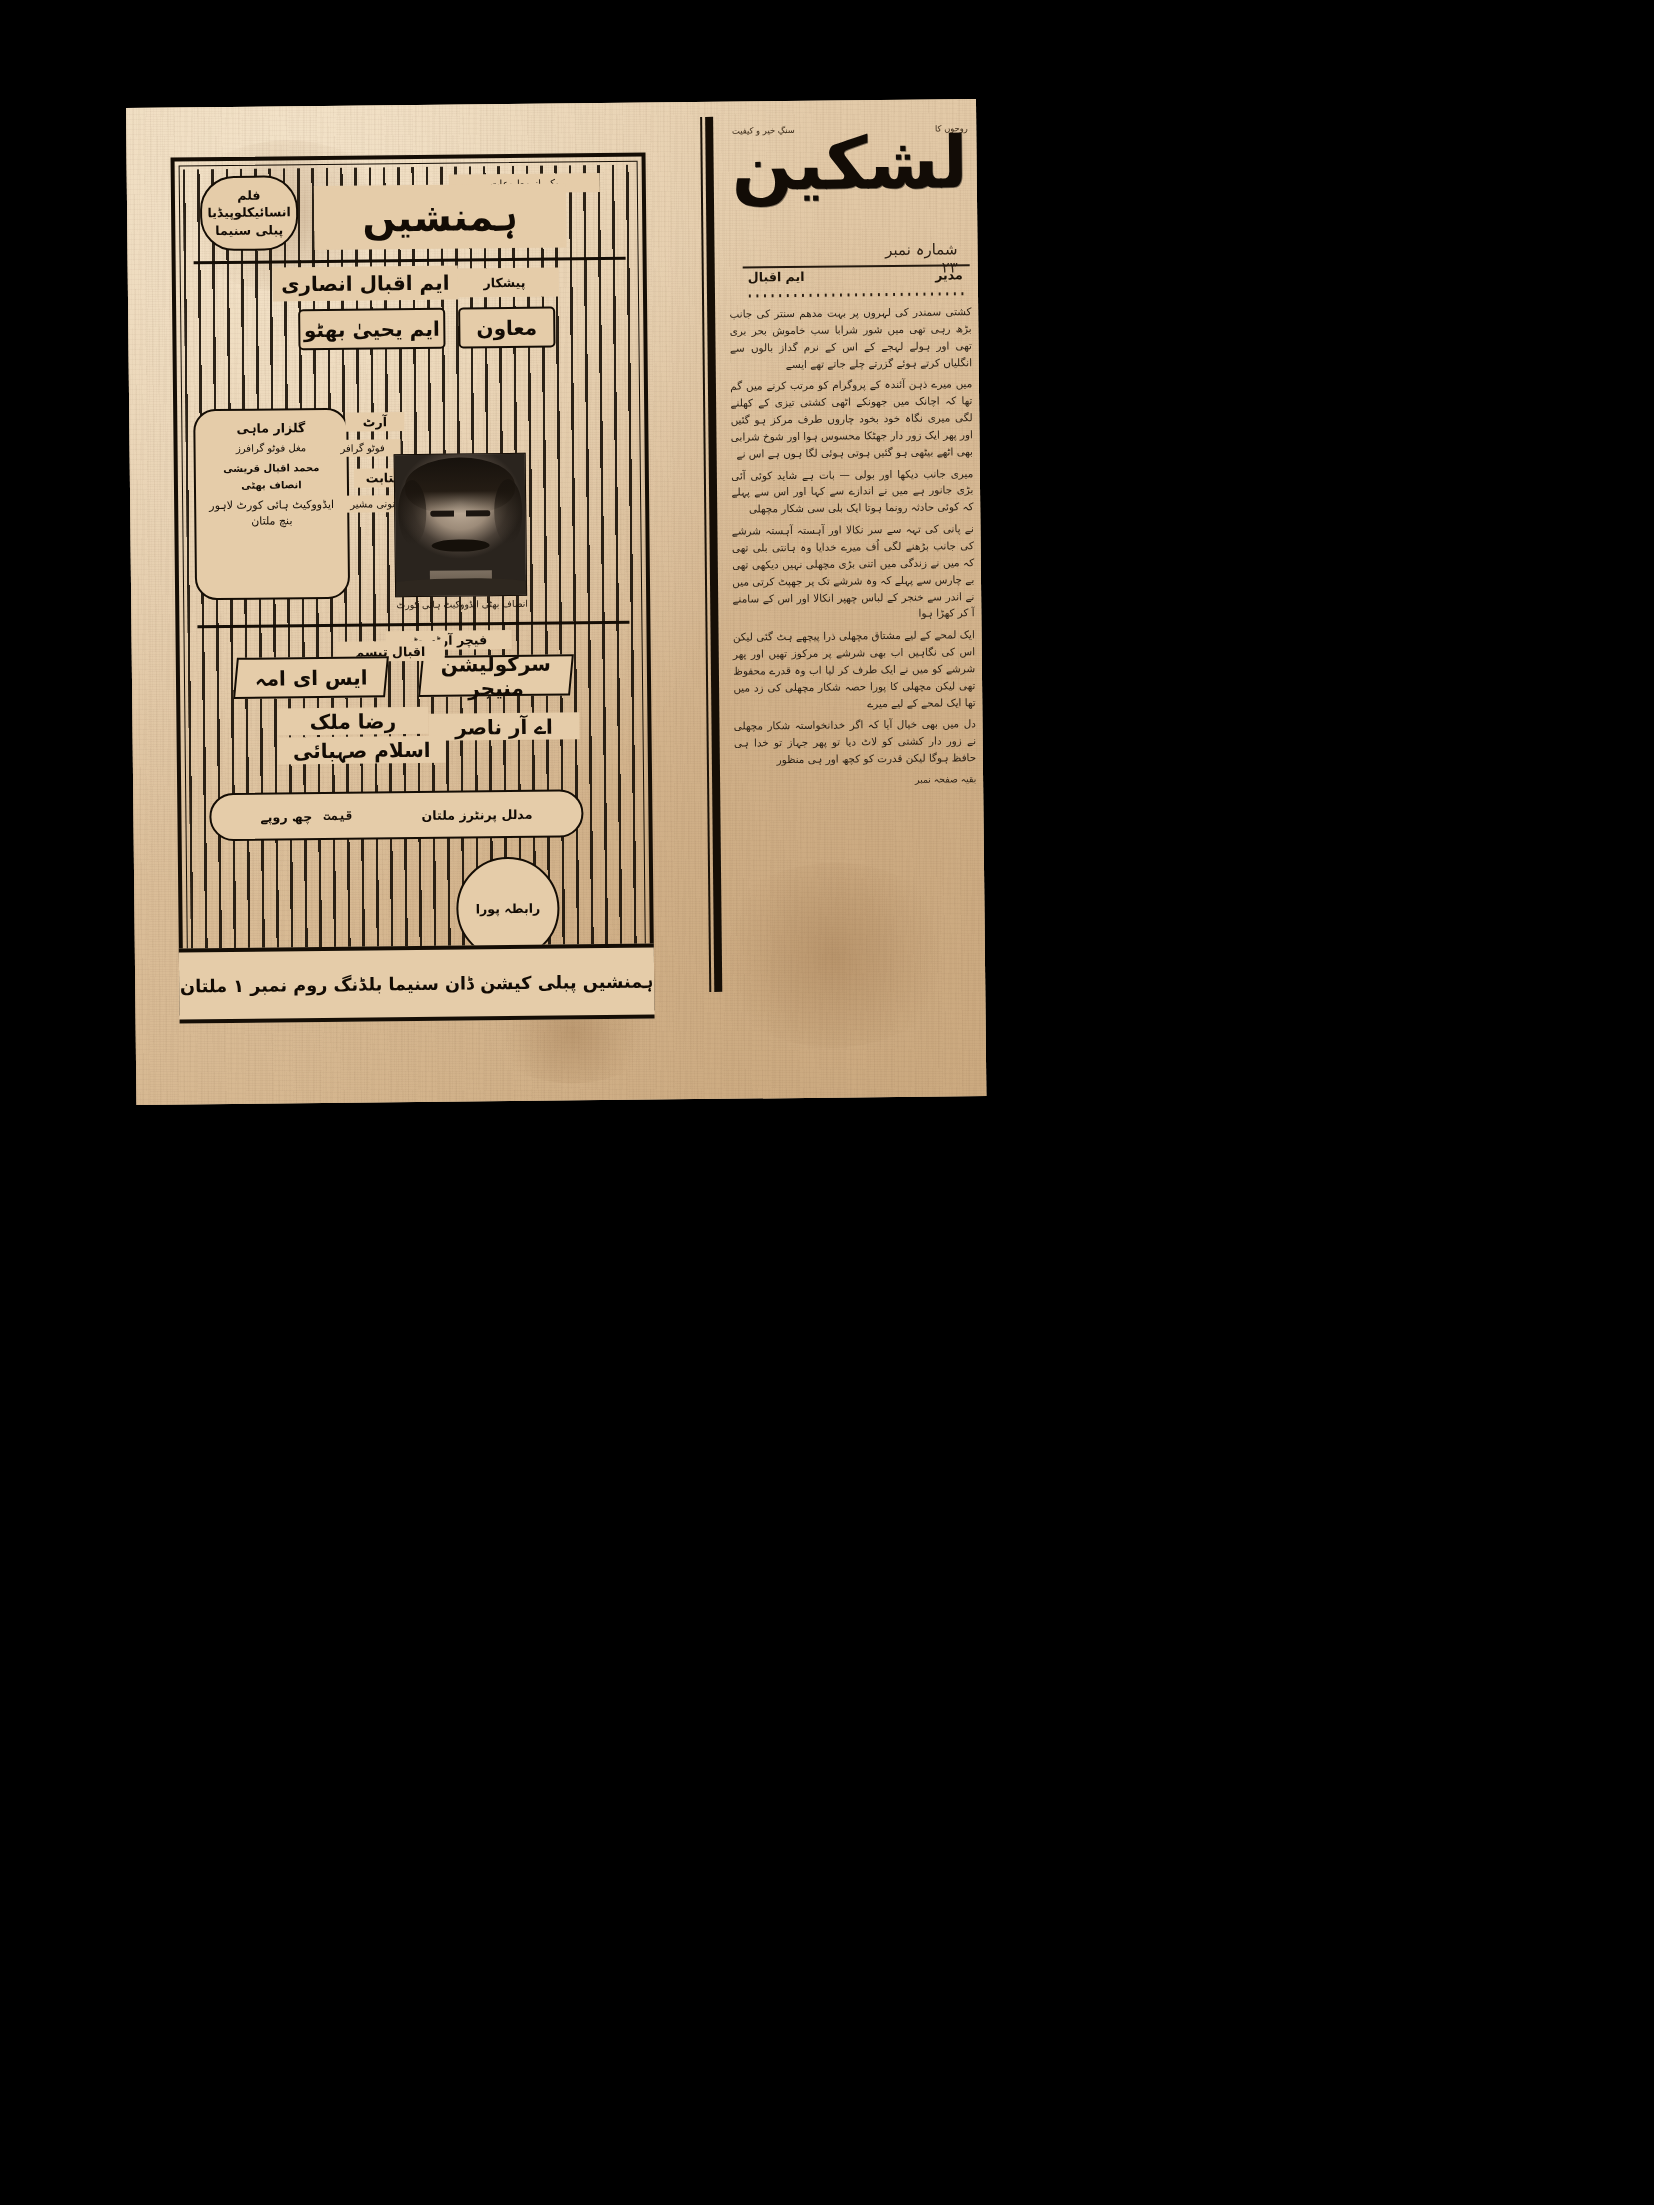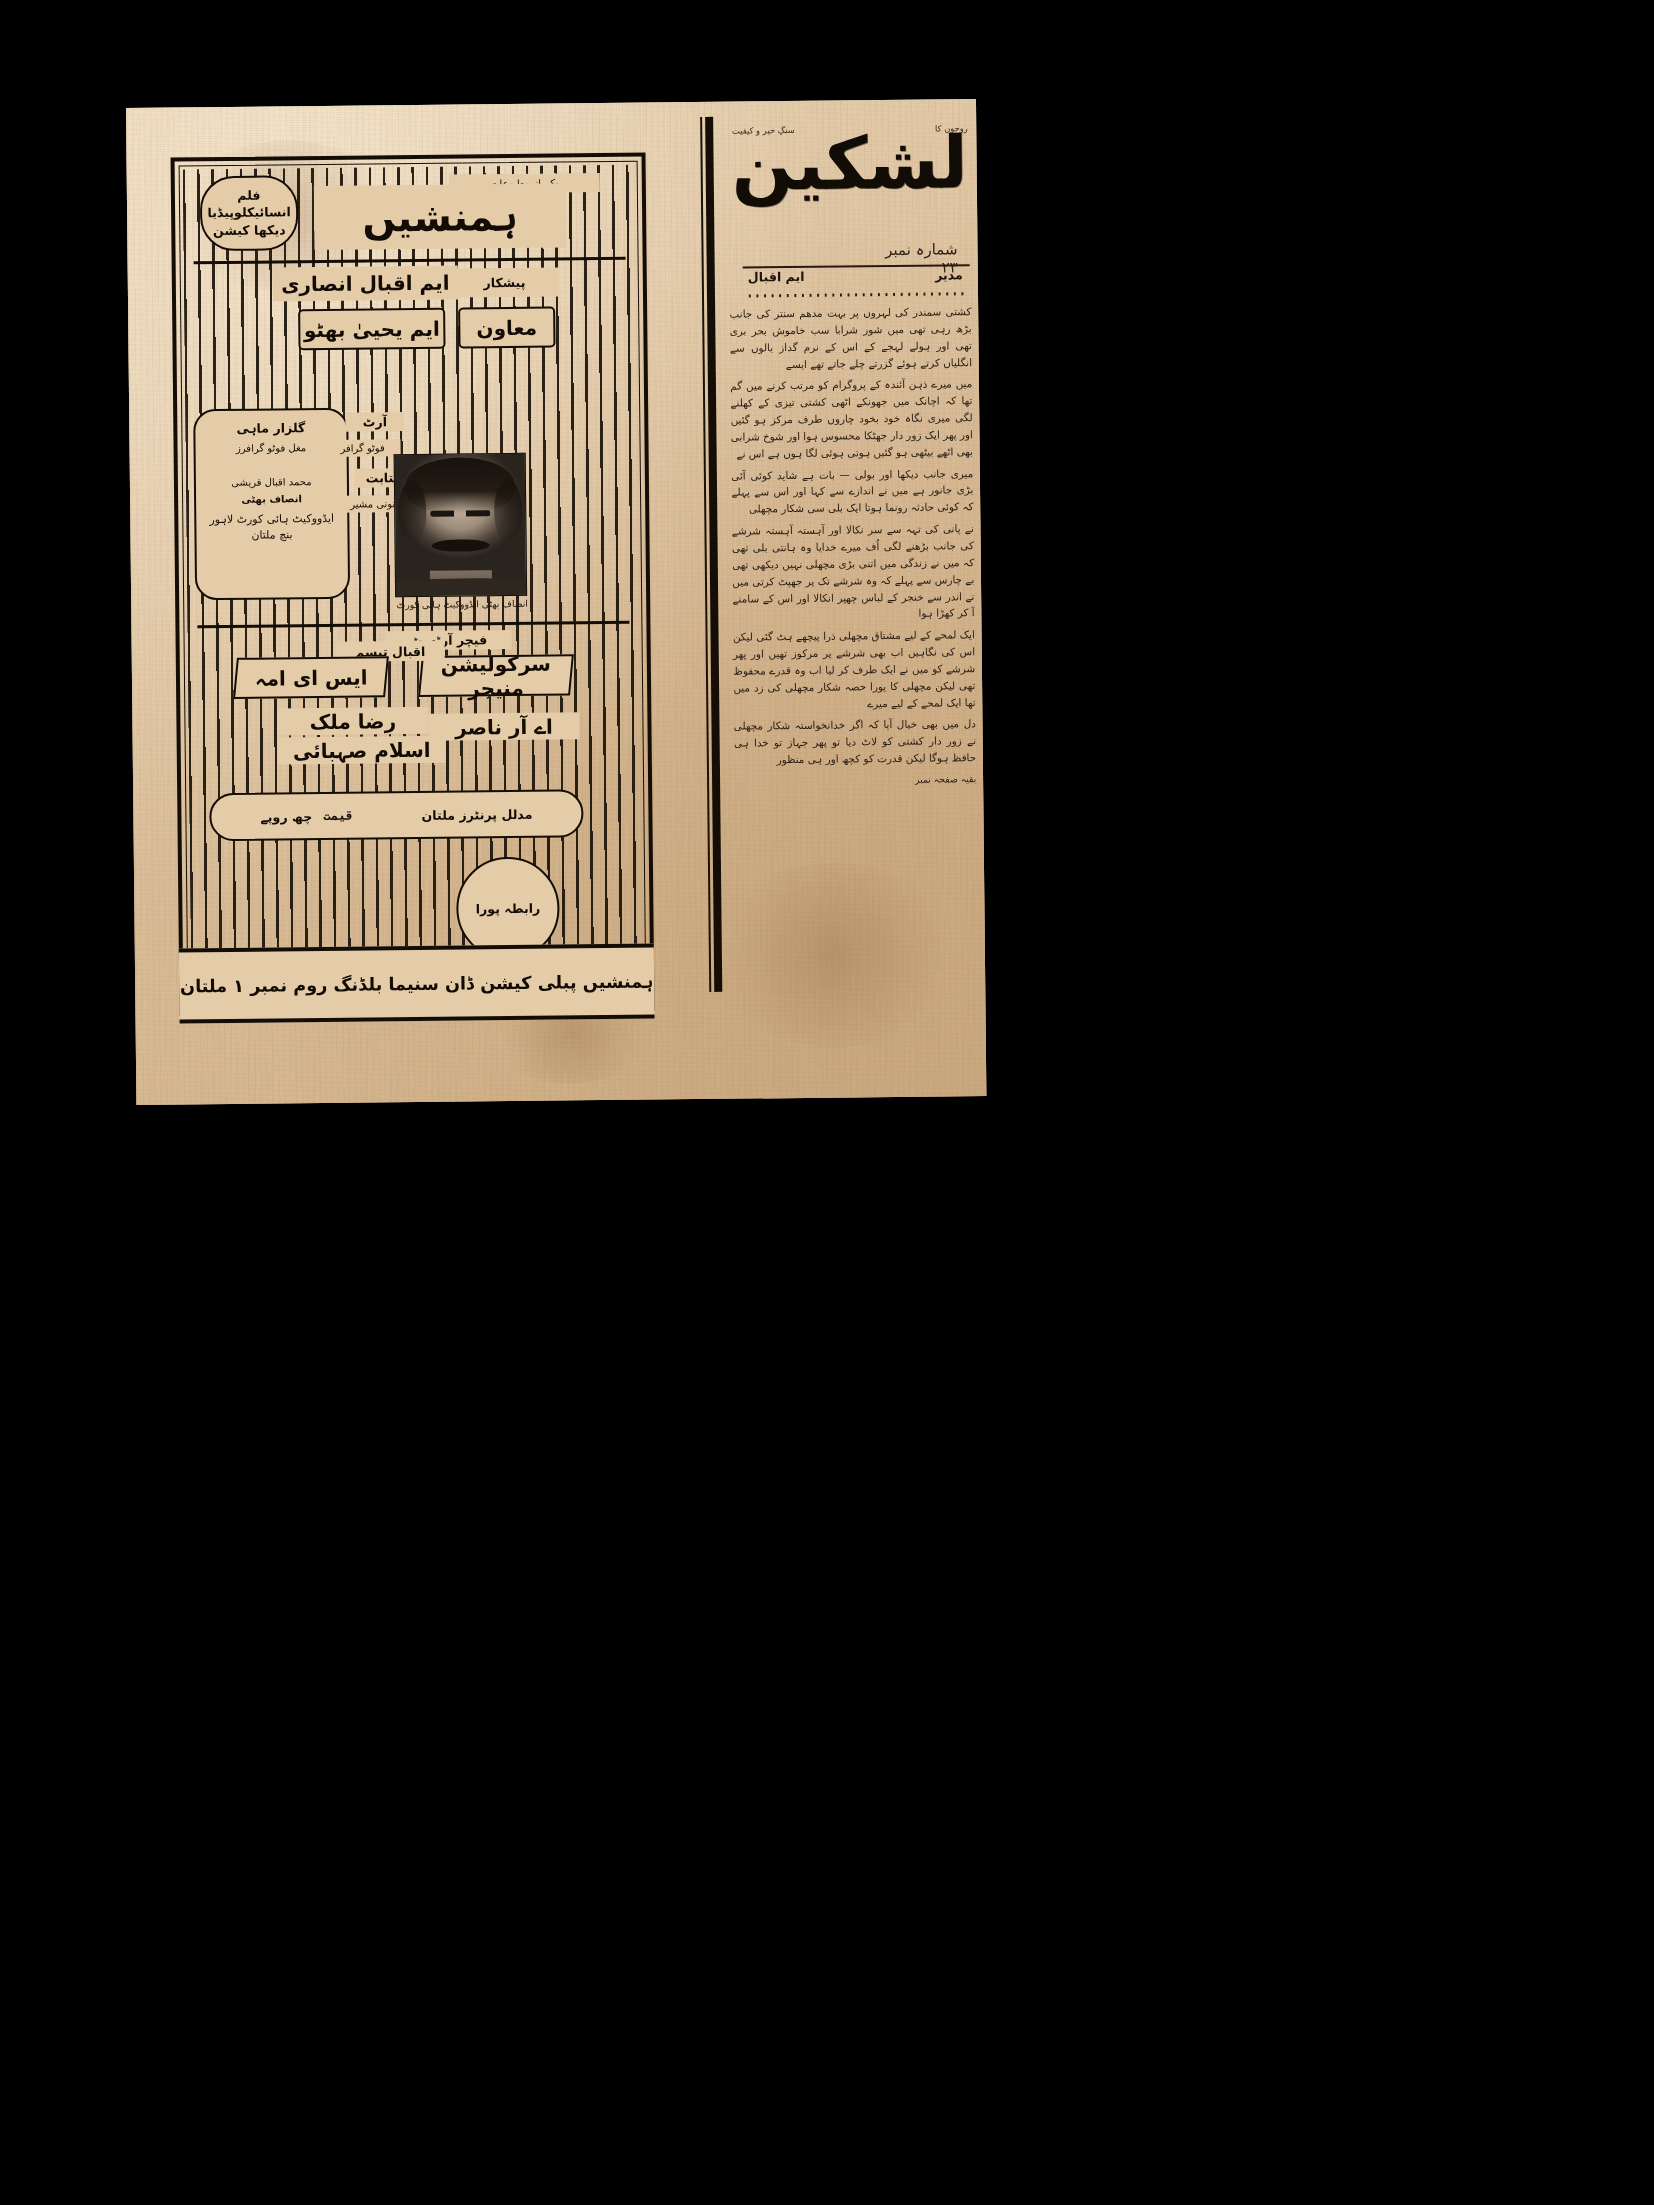--- a/index.html
+++ b/index.html
@@ -232,21 +232,21 @@
   <div class="vrule"></div>
   <div class="vrule2"></div>
 
   <div class="leftwrap">
     <div class="hatch"></div>
     <div class="frame-outer"></div>
     <div class="frame-inner"></div>
 
     <div class="pill" style="left:29px;top:18.5px;width:94px;height:71px;flex-direction:column;line-height:1.4;">
       <span class="t-sm">فلم انسائیکلوپیڈیا</span>
-      <span class="t-sm">دیکھا کیشن</span>
+      <span class="t-sm">پبلی سنیما</span>
     </div>
 
     <div class="plain t-xs" style="left:278px;top:20px;width:151px;height:18.5px;">یکے از مطبوعات</div>
 
     <div class="plain t-big" style="left:143px;top:30px;width:252px;height:64px;">ہمنشیں</div>
 
     <div style="position:absolute;left:22px;top:104px;width:432px;height:3.4px;background:#140d05;"></div>
 
     <div class="plain t-sm" style="left:278px;top:114px;width:109px;height:29px;">پیشکار</div>
     <div class="plain t-med" style="left:101px;top:111px;width:185px;height:34px;">ایم اقبال انصاری</div>
@@ -254,21 +254,21 @@
     <div class="rect" style="left:126px;top:153px;width:143px;height:37px;border-radius:5px;">
       <span class="t-med">ایم یحییٰ بھٹو</span>
     </div>
     <div class="rect" style="left:286px;top:153px;width:93px;height:37px;border-radius:5px;">
       <span class="t-med">معاون</span>
     </div>
 
     <div class="pill" style="left:20px;top:252px;width:151px;height:177px;border-radius:22px;flex-direction:column;justify-content:flex-start;padding-top:10px;">
       <span class="t-sm">گلزار ماہی</span>
       <span class="t-xs" style="margin-top:6.7px;">مغل فوٹو گرافرز</span>
-      <span class="t-xs" style="margin-top:23px;">محمد اقبال قریشی</span>
+      <span class="t-xs" style="margin-top:9px;font-weight:bold;">محمد اقبال قریشی</span>
       <span class="t-xs" style="margin-top:6.7px;font-weight:bold;">انصاف بھٹی</span>
       <span class="t-xxs" style="margin-top:6.7px;width:126px;">ایڈووکیٹ ہائی کورٹ لاہور بنچ ملتان</span>
     </div>
 
     <div class="plain t-sm" style="left:172px;top:257px;width:59px;height:18.5px;">آرٹ</div>
     <div class="plain t-xs" style="left:151px;top:284px;width:76px;height:17px;">فوٹو گرافر</div>
     <div class="plain t-sm" style="left:180px;top:313px;width:59px;height:18.5px;">کتابت</div>
     <div class="plain t-xs" style="left:162px;top:340px;width:81px;height:17px;">قانونی مشیر</div>
 
     <div class="photo">

